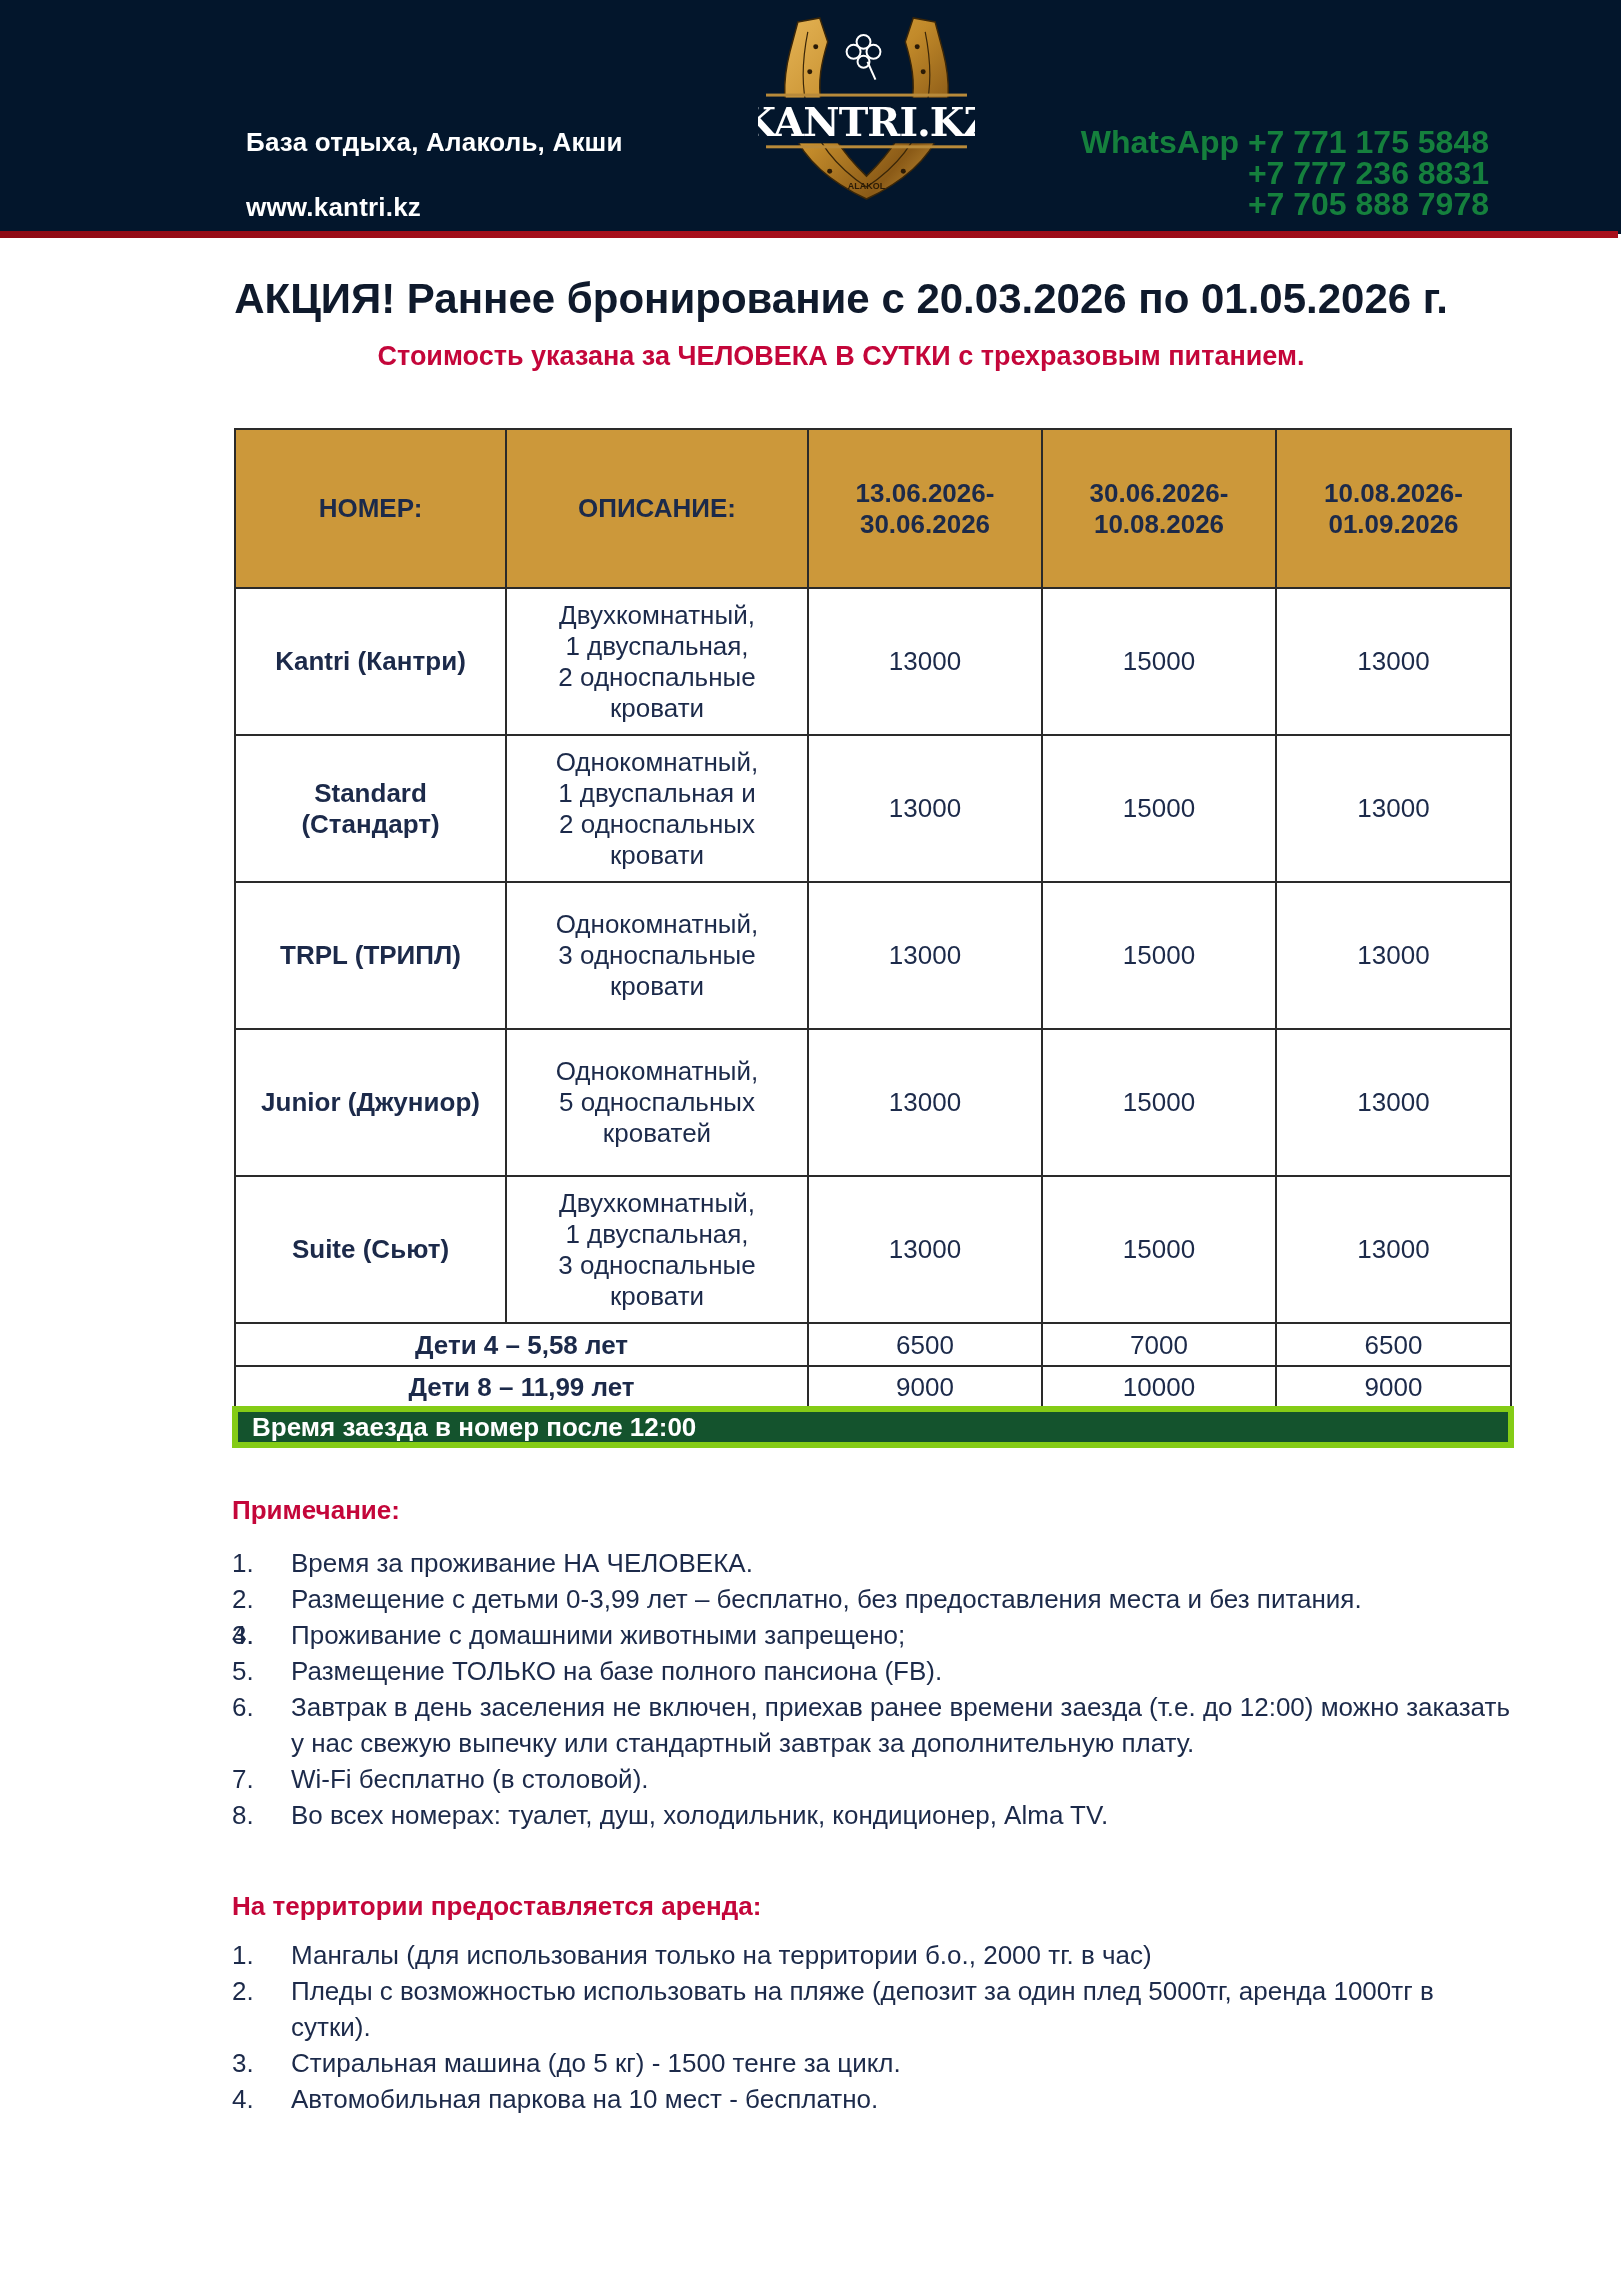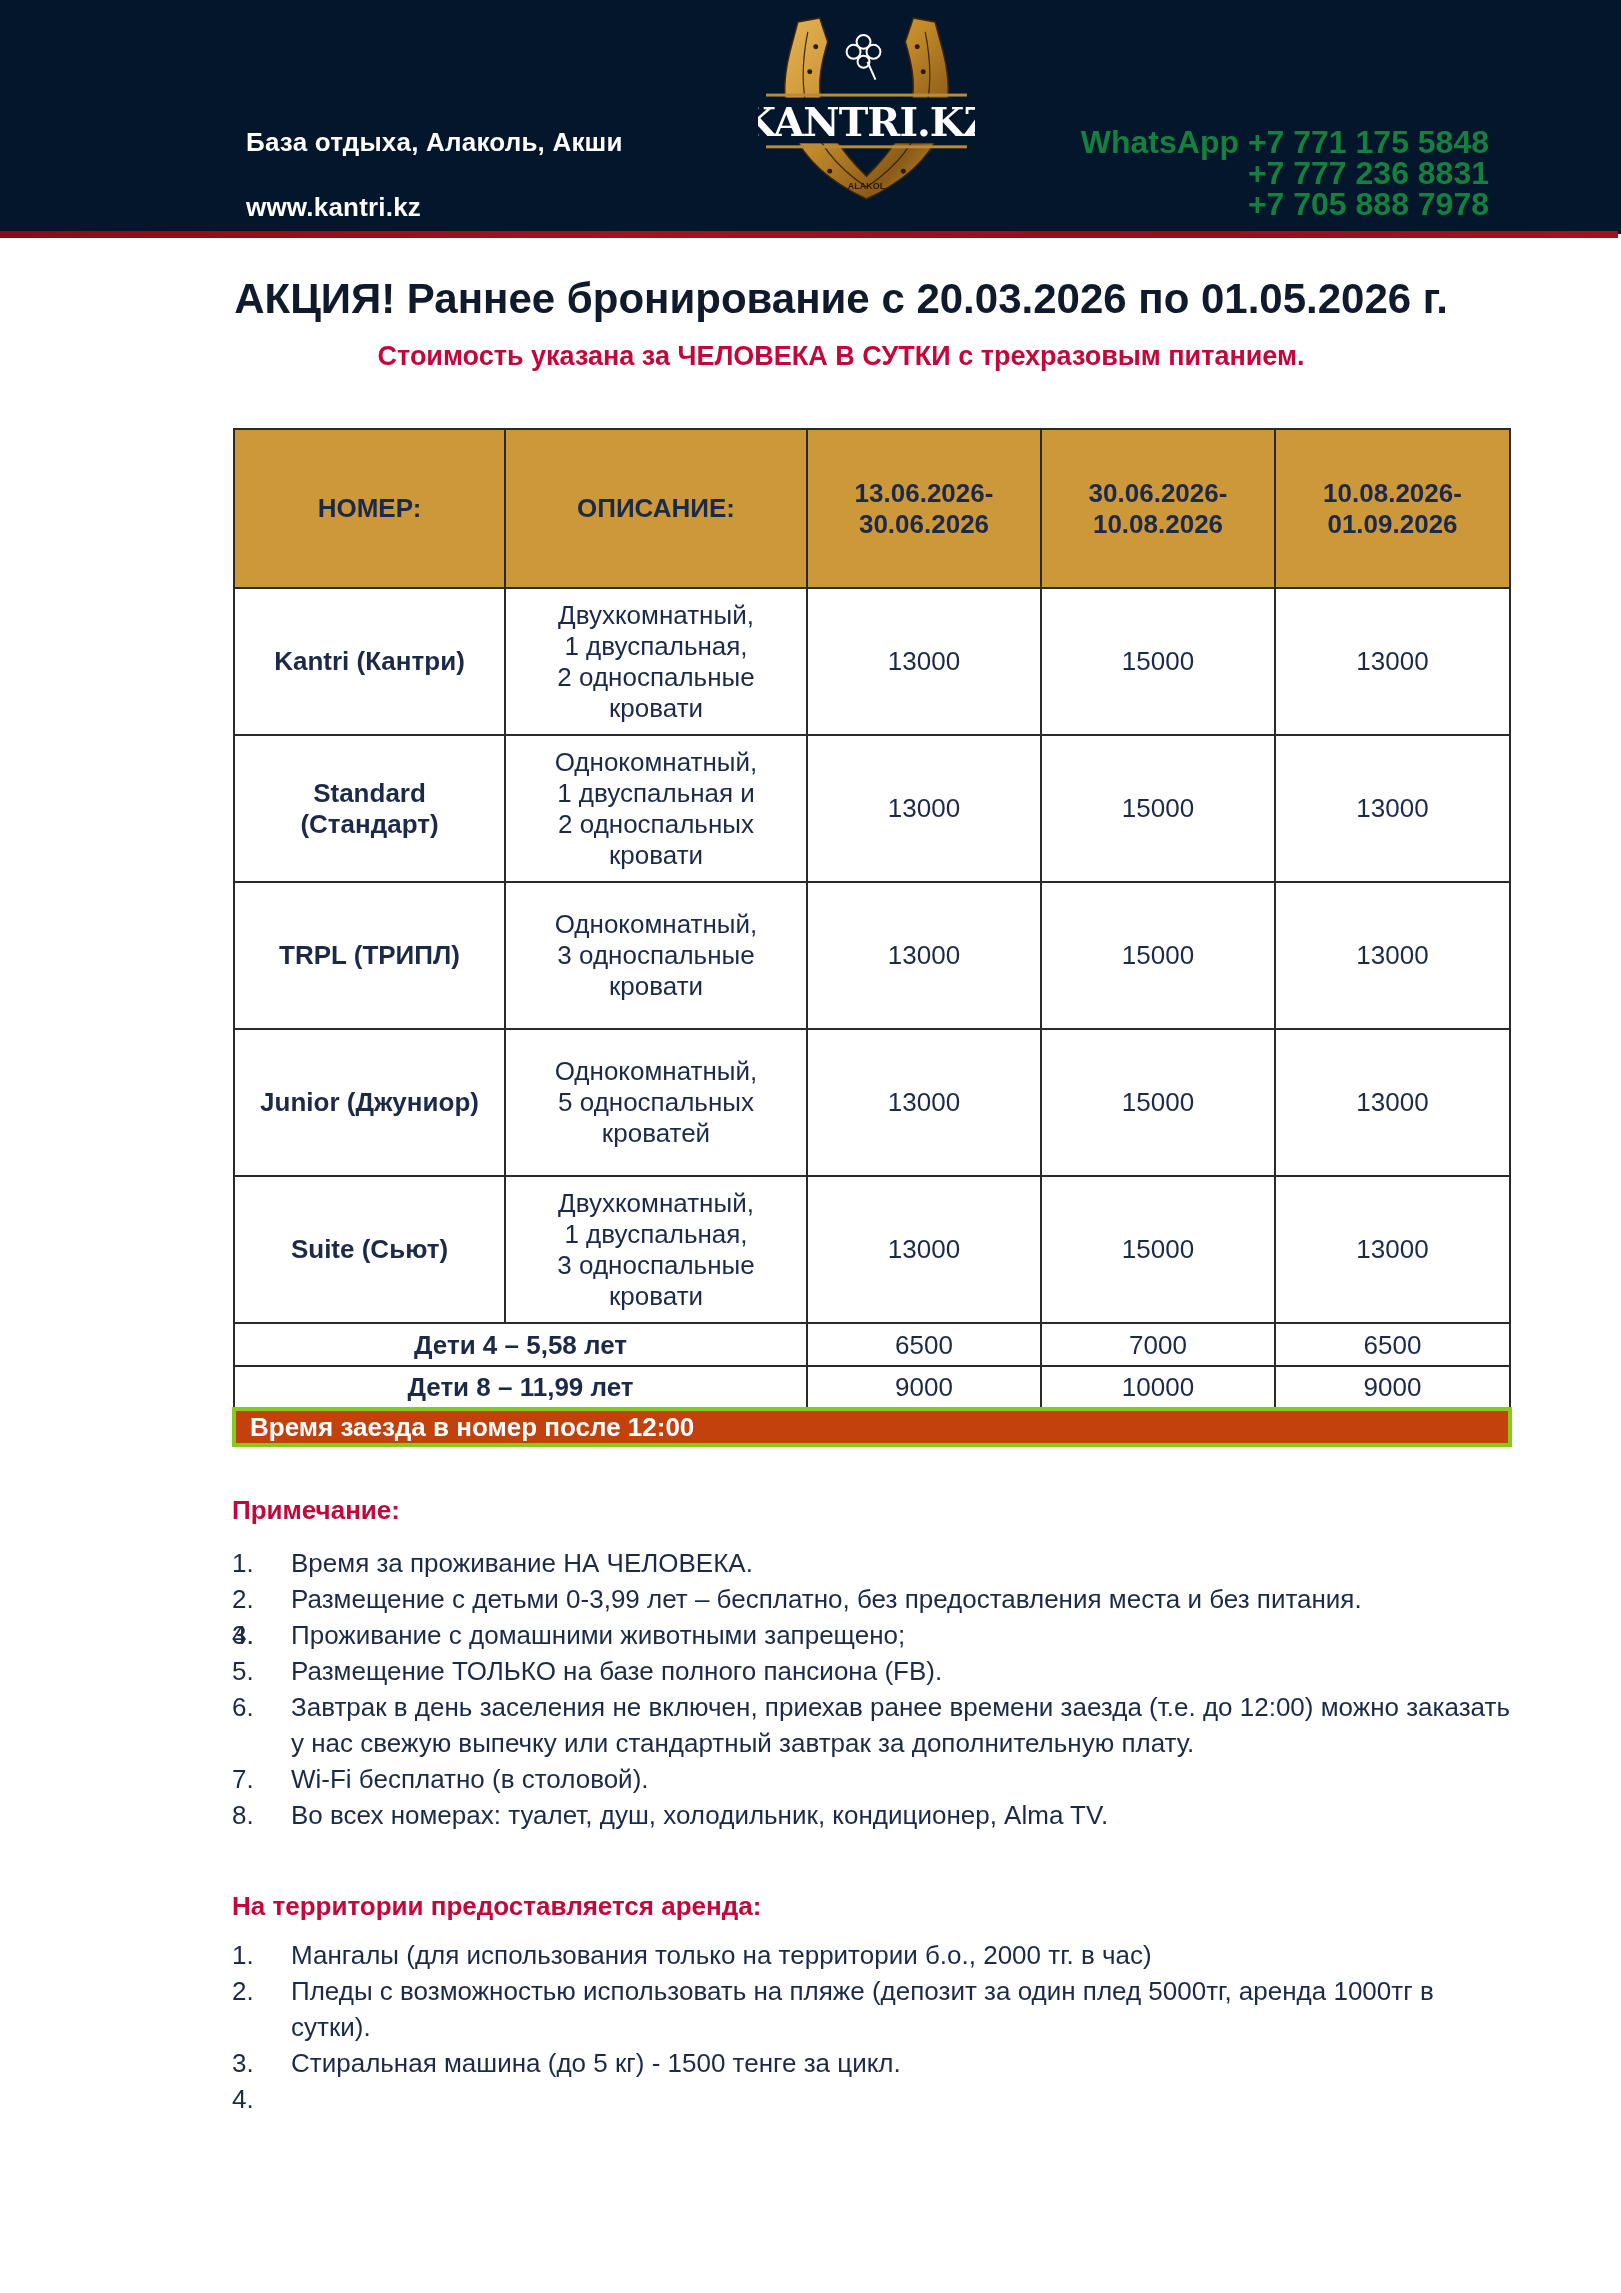--- a/index.html
+++ b/index.html
@@ -23,21 +23,21 @@
   
   .price-table { position: absolute; left: 232px; top: 428px; width: 1276px; border-collapse: collapse; table-layout: fixed; }
   .price-table td, .price-table th { border: 2px solid #2a2a2a; text-align: center; vertical-align: middle; }
   .price-table th { background: #cc983a; color: #1c2a4a; font-weight: bold; font-size: 26px; height: 159px; line-height: 31px; }
   .price-table td { font-size: 26px; color: #1c2a4a; line-height: 31px; }
   .price-table td.room { font-weight: bold; }
   .price-table td.desc { white-space: pre-line; }
   .price-table tr.room-row td { height: 147px; }
   .price-table tr.kids-row td { height: 43px; line-height: 30px; }
   .price-table tr.kids-row td.kids-label { font-weight: bold; }
-  .price-table tr.checkin-row td { background: #c2410c; color: #ffffff; font-weight: bold; text-align: left; padding-left: 14px; height: 36px; font-size: 26px; line-height: 30px; border: 4px solid #84cc16; }
+  .price-table tr.checkin-row td { background: #14532d; color: #ffffff; font-weight: bold; text-align: left; padding-left: 14px; height: 36px; font-size: 26px; line-height: 30px; border: 6px solid #84cc16; }
   .col1 { width: 271px; } .col2 { width: 302px; } .col3 { width: 234px; } .col4 { width: 234px; } .col5 { width: 235px; }
 
   
   .section-head { position: absolute; left: 232px; font-size: 26px; font-weight: bold; color: #c4063a; }
   .notes-head { top: 1495px; }
   .rent-head { top: 1891px; }
   .list { position: absolute; left: 232px; width: 1284px; list-style: none; }
   .list li { position: relative; padding-left: 59px; font-size: 26px; line-height: 36px; color: #1c2a4a; }
   .list li .num { position: absolute; left: 0; top: 0; }
   .notes-list { top: 1545px; }
@@ -193,15 +193,15 @@
   <li><span class="num">6.</span><span>Завтрак в день заселения не включен, приехав ранее времени заезда (т.е. до 12:00) можно заказать у нас свежую выпечку или стандартный завтрак за дополнительную плату.</span></li>
   <li><span class="num">7.</span><span>Wi-Fi бесплатно (в столовой).</span></li>
   <li><span class="num">8.</span><span>Во всех номерах: туалет, душ, холодильник, кондиционер, Alma TV.</span></li>
 </ol>
 
 <div class="section-head rent-head">На территории предоставляется аренда:</div>
 <ol class="list rent-list">
   <li><span class="num">1.</span><span>Мангалы (для использования только на территории б.о., 2000 тг. в час)</span></li>
   <li><span class="num">2.</span><span>Пледы с возможностью использовать на пляже (депозит за один плед 5000тг, аренда 1000тг в сутки).</span></li>
   <li><span class="num">3.</span><span>Стиральная машина (до 5 кг) - 1500 тенге за цикл.</span></li>
-  <li><span class="num">4.</span></li>
+  <li><span class="num">4.</span><span>Автомобильная паркова на 10 мест - бесплатно.</span></li>
 </ol>
 
 
 </body></html>

